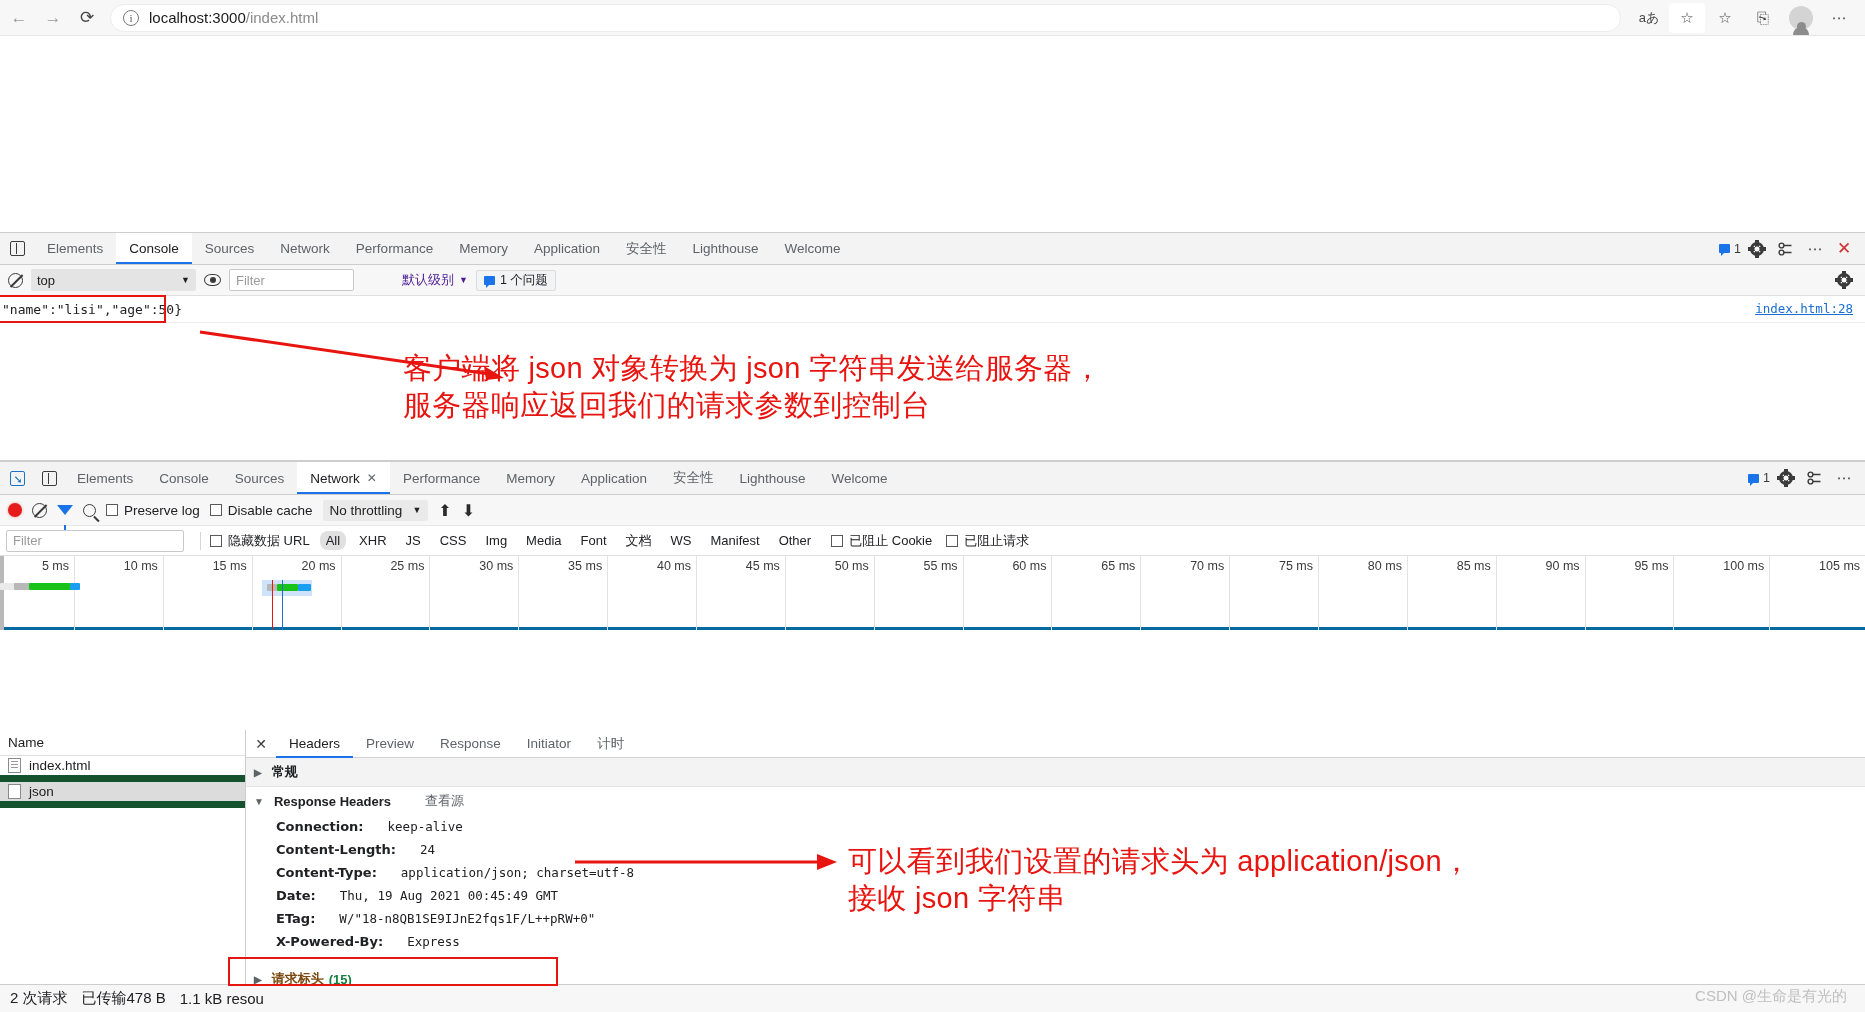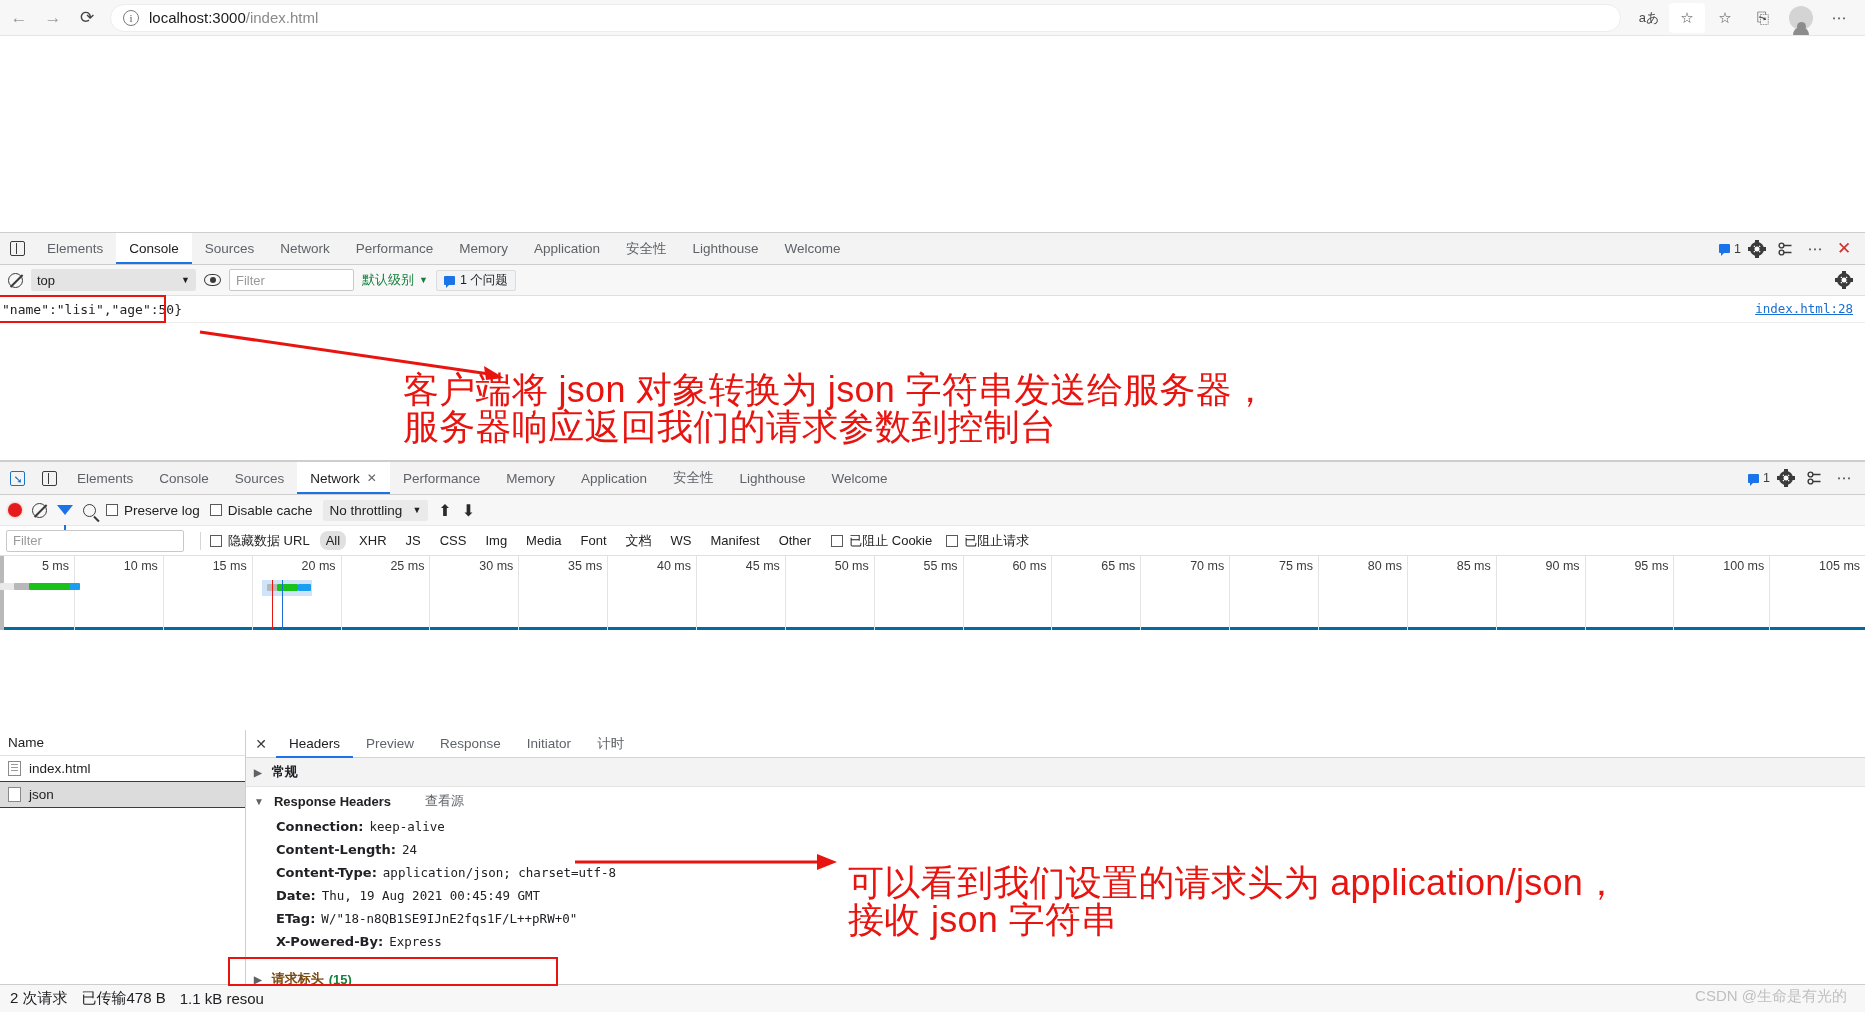--- a/index.html
+++ b/index.html
@@ -109,21 +109,21 @@
     background: #e4e4e4; border: none; height: 22px; width: 165px; display: flex; align-items: center;
     padding: 0 6px; font-size: 13px; color: #202124; justify-content: space-between; border-radius: 2px;
   }
   .eye-icon { width: 17px; height: 12px; position: relative; flex:none; }
   .eye-icon .o { position:absolute; inset:0; border:1.6px solid #3b3b3b; border-radius:50% / 60%; }
   .eye-icon .p { position:absolute; left:5.5px; top:2.6px; width:6px; height:6px; background:#3b3b3b; border-radius:50%; }
   .filter-input {
     width: 125px; height: 22px; border: 1px solid #c9c9c9; border-radius: 2px;
     font-size: 13px; color: #9a9a9a; display: flex; align-items: center; padding: 0 6px; background:#fff;
   }
-  .level-select { font-size: 13px; color: #15803d; display: flex; align-items: center; gap: 5px; }
+  .level-select { font-size: 13px; color: #4c1d95; display: flex; align-items: center; gap: 5px; margin-left: 40px; }
   .issue-chip {
     display: flex; align-items: center; gap: 5px; background: #f1f3f4; border: 1px solid #dcdcdc;
     border-radius: 2px; height: 21px; padding: 0 7px; font-size: 12.5px; color: #202124;
   }
   .console-output { position: relative; height: 196px; }
   .console-row {
     position: relative; height: 27px; border-bottom: 1px solid #ededed;
     display: flex; align-items: center; padding-left: 2px;
     font-family: "DejaVu Sans Mono", monospace; font-size: 13px; color: #202124;
   }
@@ -131,22 +131,22 @@
     position: absolute; right: 12px; top: 5px; font-family: "DejaVu Sans Mono", monospace;
     font-size: 12.5px; color: #1a6fd4; text-decoration: underline;
   }
   .redbox-console {
     position: absolute; left: -4px; top: 295px; width: 170px; height: 28px;
     border: 2.5px solid #e8140f; background: transparent; z-index: 5;
   }
 
   
   .anno {
-    position: absolute; color: #e8140f; font-size: 36px; line-height: 37px;
-    font-family: "Liberation Sans", sans-serif; letter-spacing: 0.3px; z-index: 6; margin-top: 21px;
+    position: absolute; color: #e8140f; font-size: 29px; line-height: 37px;
+    font-family: "Liberation Sans", sans-serif; letter-spacing: 0.3px; z-index: 6;
   }
 
   
   .network-panel { position: absolute; top: 460px; left: 0; width: 1865px; height: 552px; background: #fff; border-top: 1px solid #cdcdcd; }
   .net-toolbar {
     height: 31px; display: flex; align-items: center; gap: 10px; padding: 0 8px;
     border-bottom: 1px solid #e8e8e8; background: #f7f7f7; font-size: 13.5px; color: #202124;
   }
   .rec-dot { width: 14px; height: 14px; border-radius: 50%; background: #e61b1b; flex:none; box-shadow: 0 0 3px rgba(230,27,27,.4); }
   .funnel { width: 0; height: 0; border-left: 8px solid transparent; border-right: 8px solid transparent; border-top: 10px solid #1a73e8; position: relative; flex:none;}
@@ -186,21 +186,21 @@
   .vline { position: absolute; width: 1.4px; top: 24px; height: 50px; }
 
   .net-body { position: absolute; top: 269px; left: 0; width: 1865px; bottom: 28px; display: flex; }
   .req-list { width: 246px; border-right: 1px solid #cdcdcd; background: #fff; }
   .req-header {
     height: 26px; display: flex; align-items: center; padding-left: 8px; font-size: 13.5px;
     color: #202124; border-bottom: 1px solid #e0e0e0;
   }
   .req-row {
     height: 26px; display: flex; align-items: center; gap: 8px; padding-left: 8px;
-    font-size: 13.5px; color: #202124; border-bottom: 1px solid #14532d;
+    font-size: 13.5px; color: #202124; border-bottom: 7px solid #14532d;
   }
   .req-row.selected { background: #dcdcdc; }
   .file-glyph { width: 13px; height: 15px; border: 1.2px solid #8a8a8a; background: #fff; flex:none; position: relative; }
   .file-glyph.lined::before {
     content: ""; position: absolute; left: 2px; top: 2px; right: 2px; height: 9px;
     background: repeating-linear-gradient(to bottom, #9a9a9a 0 1px, transparent 1px 3px);
   }
 
   .detail-pane { flex: 1; background: #fff; position: relative; overflow: hidden; }
   .detail-tabs {
@@ -212,21 +212,21 @@
   .dtab.selected::after { content:""; position:absolute; left:0; right:0; bottom:-1px; height:2px; background:#1a73e8; }
 
   .sec-head {
     display: flex; align-items: center; gap: 10px; font-size: 13px; font-weight: bold;
     color: #202124; padding: 5px 0 5px 8px; background: #f3f3f3; border-bottom: 1px solid #e4e4e4;
   }
   .sec-head.plain { background: #fff; border-bottom: none; }
   .tri { font-size: 10px; color: #5f6368; }
   .view-src { font-weight: normal; color: #5f6368; }
   .hdr-line {
-    font-size: 13px; color: #202124; padding: 4px 7px 4px 30px; display: flex; gap: 6px;
+    font-size: 13px; color: #202124; padding: 4px 7px 4px 30px; display: flex; gap: 24px;
     font-family: "DejaVu Sans", sans-serif;
   }
   .hdr-key { font-weight: bold; }
   .hdr-val { font-family: "DejaVu Sans Mono", monospace; font-size: 12.5px; }
   .redbox-ct {
     position: absolute; left: 228px; top: 957px; width: 330px; height: 29px;
     border: 2.5px solid #e8140f; z-index: 5;
   }
   .sec-head-brown { color: #7a4a12; font-weight: bold; }
   .count-green { color: #15803d; font-weight: bold; }

